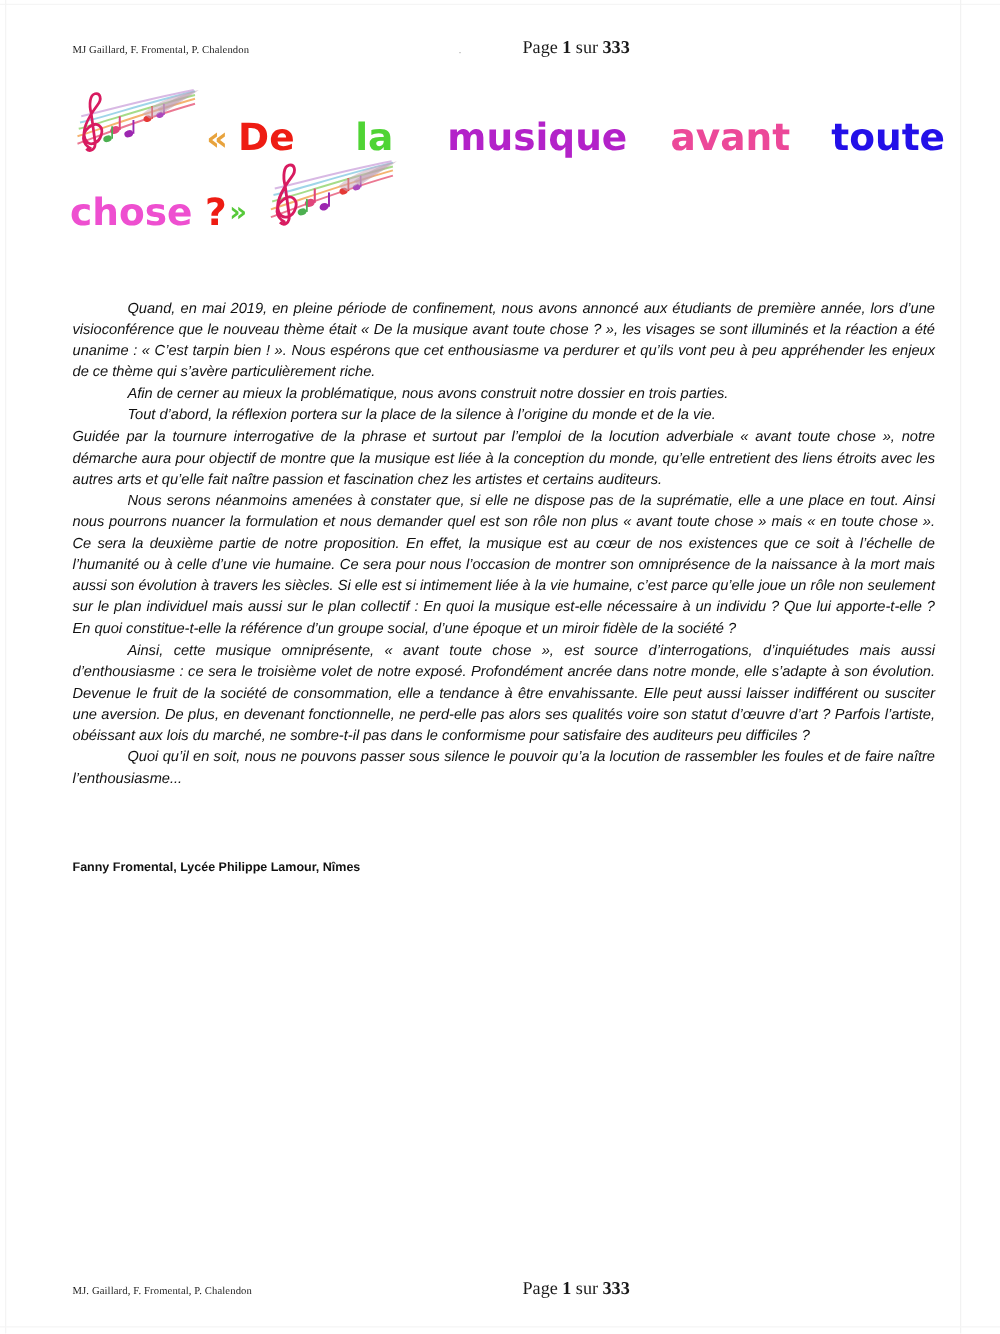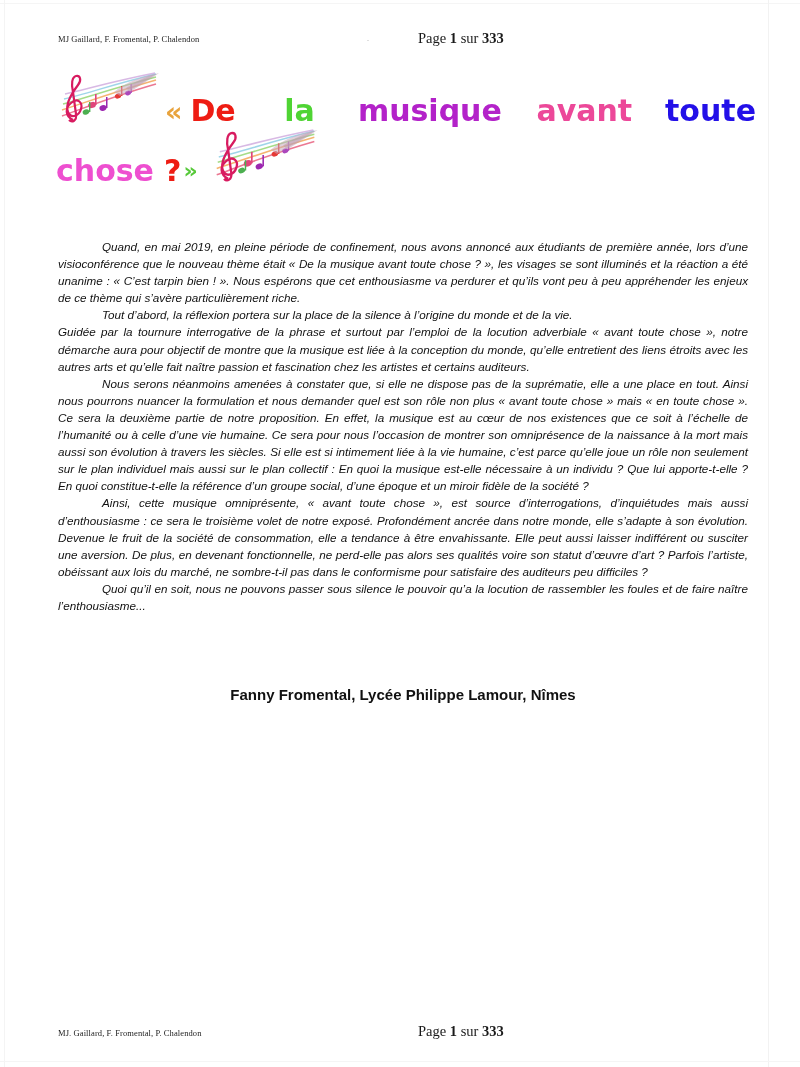--- a/index.html
+++ b/index.html
@@ -71,21 +71,21 @@
     text-align: center;
   }
   .runhead-page {
     font-family: "Liberation Serif", serif;
     font-size: 14.5px;
     color: #1a1a1a;
     white-space: nowrap;
   }
   .runhead-page b { font-weight: bold; }
 
-  #running-header { top: 30px; align-items: center; }
+  #running-header { top: 30px; }
   #running-footer { top: 1023px; }
 
   
   .title-block {
     position: absolute;
     left: 56px;
     top: 80px;
     width: 700px;
   }
   .title-line {
@@ -141,24 +141,24 @@
     text-indent: 0;
   }
   .body-text p.ind { text-indent: 44px; }
 
   
   .signature {
     position: absolute;
     left: 58px;
     top: 686px;
     width: 690px;
-    text-align: center;
+    text-align: left;
     font-family: "Liberation Sans", sans-serif;
     font-weight: bold;
-    font-size: 15px;
+    font-size: 10px;
     line-height: 17px;
     color: #111111;
   }
 </style>
 </head>
 <body>
 
 <div class="page">
 
   <div class="edge-top"></div>
@@ -251,20 +251,21 @@
           <path d="M58 20 C70 10 86 4 100 2 C92 8 78 16 64 24 Z" fill="#c9a9bd" opacity="0.55"></path>
           <path d="M70 16 C82 8 94 3 103 1 C95 7 84 13 74 20 Z" fill="#b99aae" opacity="0.5"></path>
         </svg>
       </span>
     </div>
 
   </div>
 
   <div class="body-text">
     <p class="ind">Quand, en mai 2019, en pleine période de confinement, nous avons annoncé aux étudiants de première année, lors d’une visioconférence que le nouveau thème était « De la musique avant toute chose ? », les visages se sont illuminés et la réaction a été unanime : « C’est tarpin bien ! ». Nous espérons que cet enthousiasme va perdurer et qu’ils vont peu à peu appréhender les enjeux de ce thème qui s’avère particulièrement riche.</p>
+    <p class="ind">Afin de cerner au mieux la problématique, nous avons construit notre dossier en trois parties.</p>
     <p class="ind">Tout d’abord, la réflexion portera sur la place de la silence à l’origine du monde et de la vie.</p>
     <p>Guidée par la tournure interrogative de la phrase et surtout par l’emploi de la locution adverbiale « avant toute chose », notre démarche aura pour objectif de montre que la musique est liée à la conception du monde, qu’elle entretient des liens étroits avec les autres arts et qu’elle fait naître passion et fascination chez les artistes et certains auditeurs.</p>
     <p class="ind">Nous serons néanmoins amenées à constater que, si elle ne dispose pas de la suprématie, elle a une place en tout. Ainsi nous pourrons nuancer la formulation et nous demander quel est son rôle non plus « avant toute chose » mais « en toute chose ». Ce sera la deuxième partie de notre proposition. En effet, la musique est au cœur de nos existences que ce soit à l’échelle de l’humanité ou à celle d’une vie humaine. Ce sera pour nous l’occasion de montrer son omniprésence de la naissance à la mort mais aussi son évolution à travers les siècles. Si elle est si intimement liée à la vie humaine, c’est parce qu’elle joue un rôle non seulement sur le plan individuel mais aussi sur le plan collectif : En quoi la musique est-elle nécessaire à un individu ? Que lui apporte-t-elle ? En quoi constitue-t-elle la référence d’un groupe social, d’une époque et un miroir fidèle de la société ?</p>
     <p class="ind">Ainsi, cette musique omniprésente, « avant toute chose », est source d’interrogations, d’inquiétudes mais aussi d’enthousiasme : ce sera le troisième volet de notre exposé. Profondément ancrée dans notre monde, elle s’adapte à son évolution. Devenue le fruit de la société de consommation, elle a tendance à être envahissante. Elle peut aussi laisser indifférent ou susciter une aversion. De plus, en devenant fonctionnelle, ne perd-elle pas alors ses qualités voire son statut d’œuvre d’art ? Parfois l’artiste, obéissant aux lois du marché, ne sombre-t-il pas dans le conformisme pour satisfaire des auditeurs peu difficiles ?</p>
     <p class="ind">Quoi qu’il en soit, nous ne pouvons passer sous silence le pouvoir qu’a la locution de rassembler les foules et de faire naître l’enthousiasme...</p>
   </div>
 
   <div class="signature">
     <div>Fanny Fromental, Lycée Philippe Lamour, Nîmes</div>
   </div>

